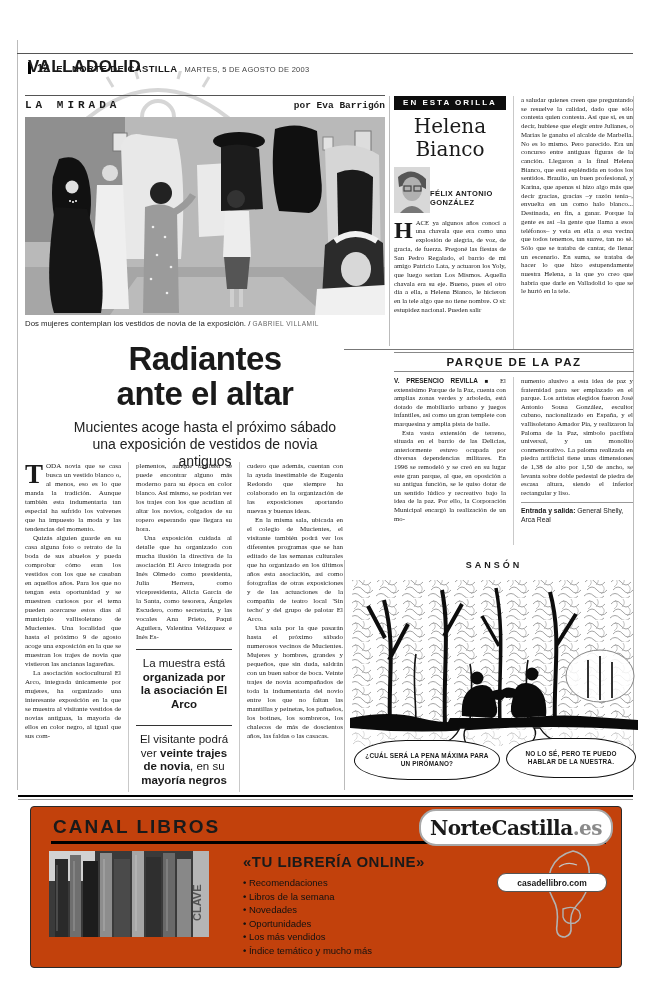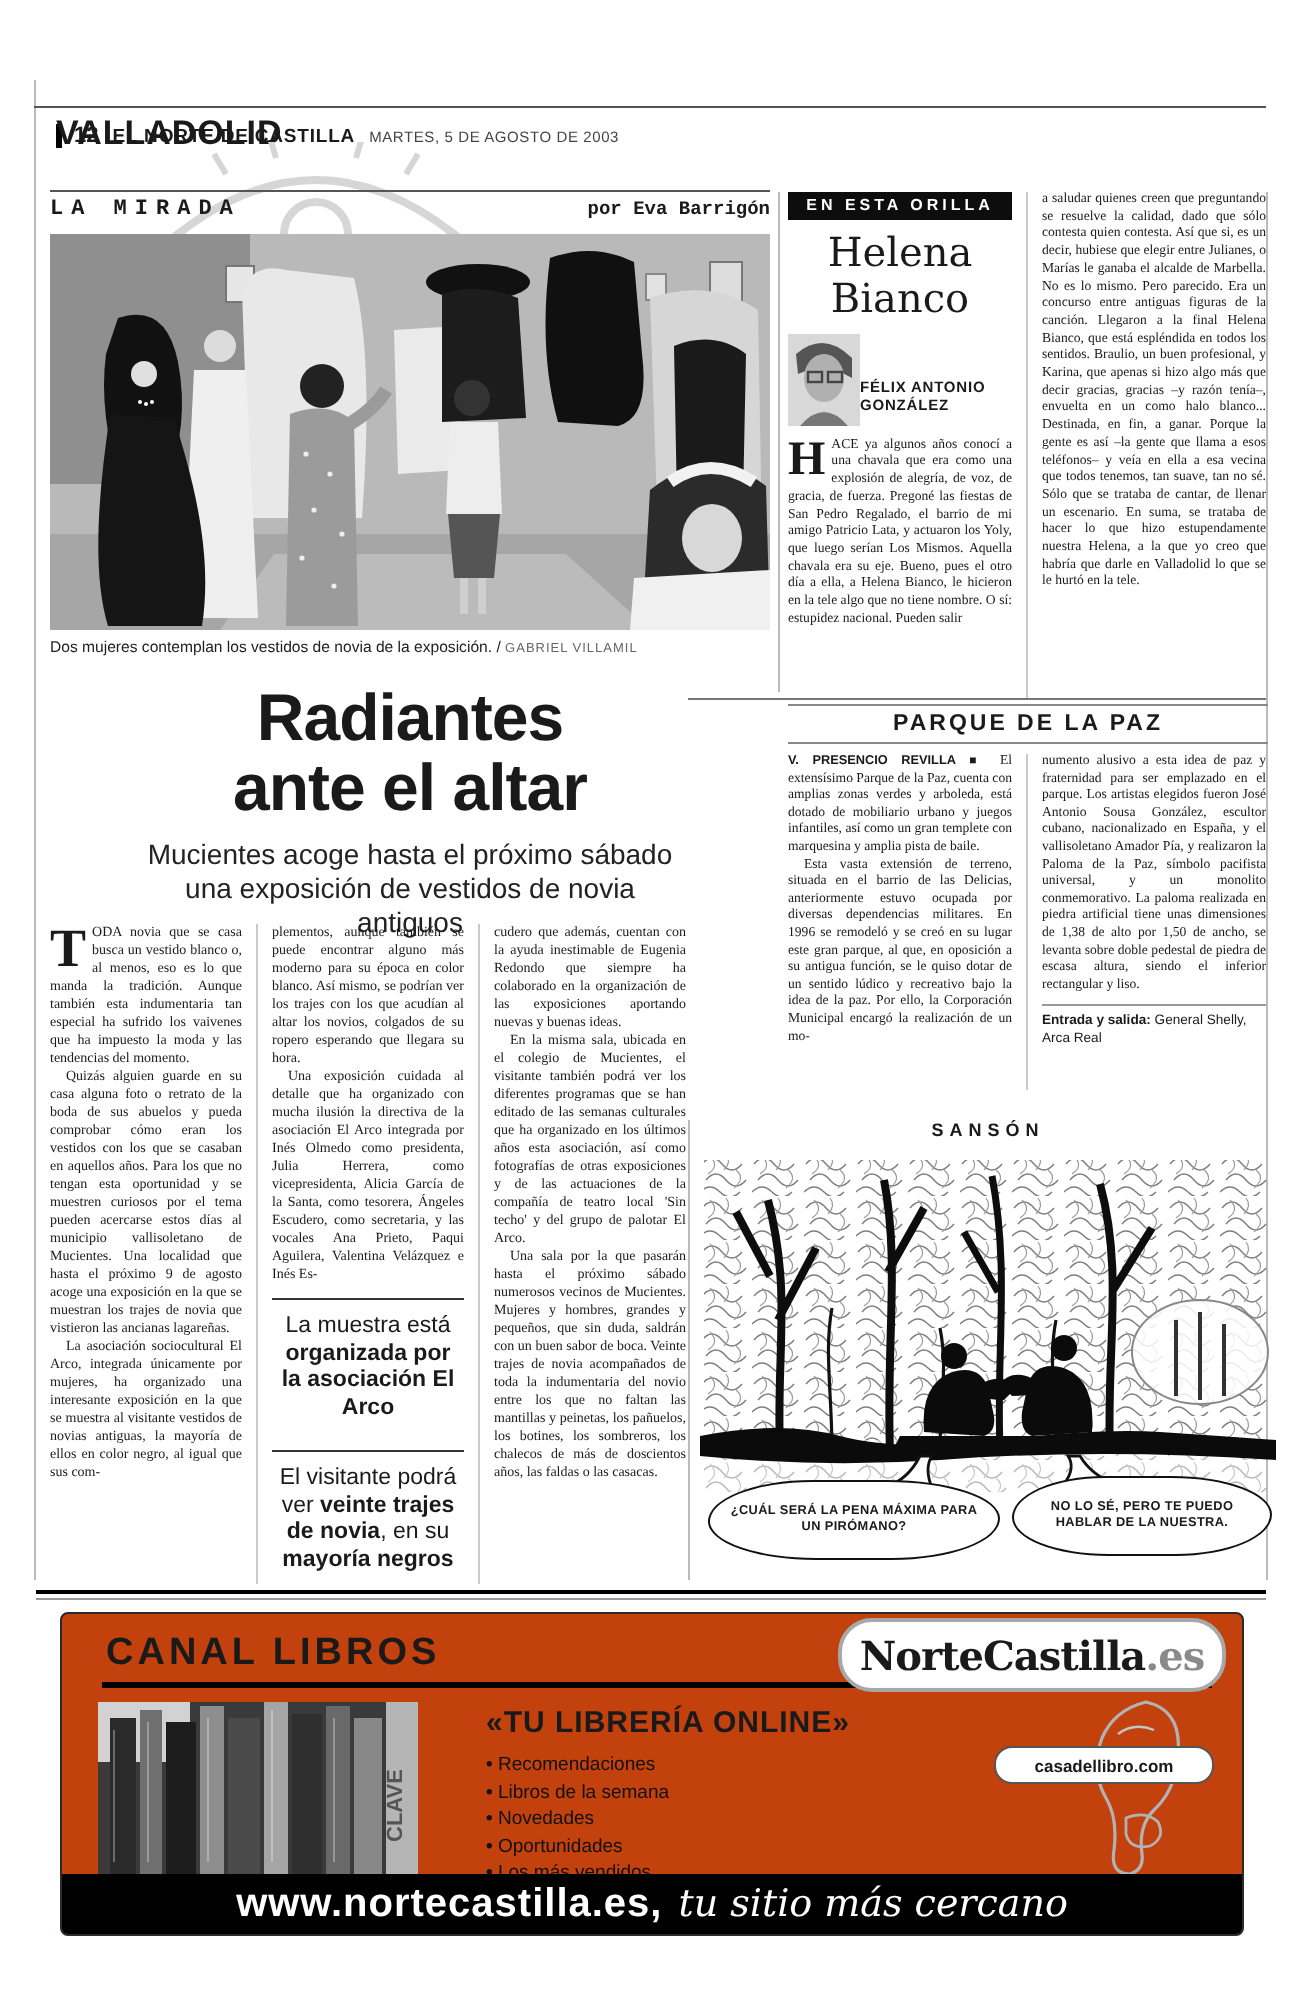--- a/index.html
+++ b/index.html
@@ -322,19 +322,15 @@
       </ul>
     </div>
 
     <svg class="abs" style="right:22px;top:40px;" width="66" height="92" viewBox="0 0 66 92">
       <path d="M40 4 Q58 8 56 30 Q55 48 44 58 Q36 66 38 80 Q39 88 32 90 Q22 90 24 78 Q26 62 20 52 Q12 38 18 22 Q24 8 40 4 Z" fill="none" stroke="#b2b2b2" stroke-width="1.6"></path>
       <path d="M30 62 Q40 58 46 64 Q50 72 42 76 Q32 78 30 70 Z" fill="none" stroke="#b2b2b2" stroke-width="1.4"></path>
       <path d="M26 20 Q34 14 44 18 M24 34 Q34 28 46 32" stroke="#c4c4c4" stroke-width="1.2" fill="none"></path>
     </svg>
     <div class="abs badge" style="right:14px;top:66px;width:108px;height:17px;">casadellibro.com</div>
 
-    <div class="abs ad-footer" style="left:0;bottom:0;width:100%;height:30px;">
-      <span class="ad-url">www.nortecastilla.es,</span>
-      <span class="ad-tag">tu sitio más cercano</span>
-    </div>
   </div>
 
 </div>
 
 </body></html>

